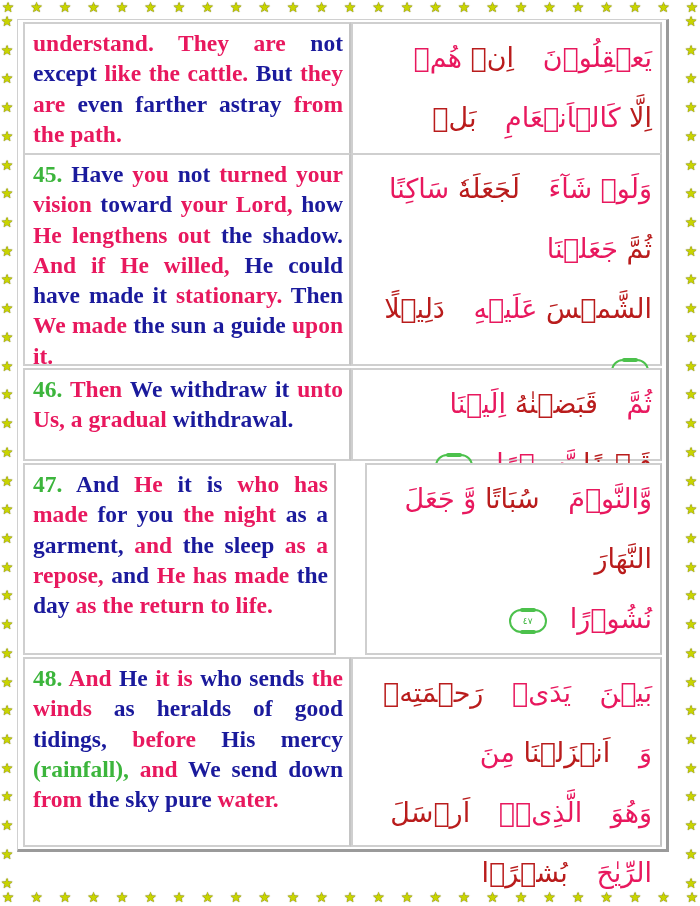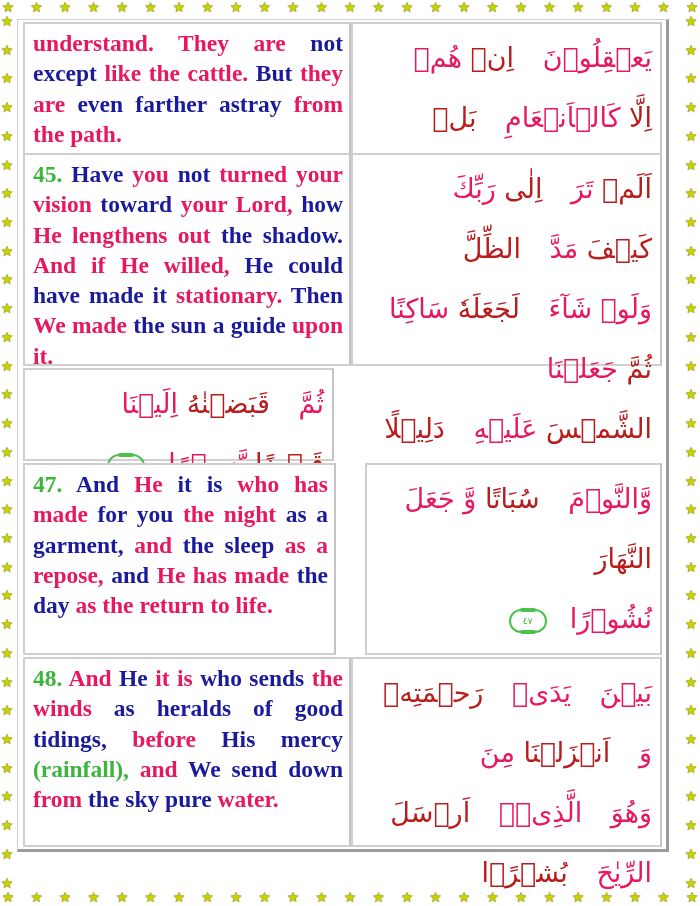--- a/index.html
+++ b/index.html
@@ -155,26 +155,26 @@
   <div class="row" style="top:2px; height:144px;">
     <div class="cell cell-en"><span class="r">understand. They are</span><span class="b"> not except </span><span class="r">like the cattle.</span><span class="b">  But </span><span class="r">they are</span><span class="b"> even farther astray </span><span class="r">from the path.</span></div>
     <div class="cell cell-ar">
         <div><span class="ar-r">يَعۡقِلُوۡنَ</span><span class="ar-b"> اِنۡ </span><span class="ar-r">هُمۡ</span><span class="ar-b"> اِلَّا </span><span class="ar-r">كَالۡاَنۡعَامِ</span><span class="ar-b"> بَلۡ</span></div>
         <div><span class="ar-r">هُمۡ</span><span class="ar-b"> اَضَلُّ </span><span class="ar-r">سَبِيۡلًا</span><span class="ayah-marker"><span class="ayah-num">٤٤</span></span></div>
       </div>
   </div>
   <div class="row" style="top:133px; height:213px;">
     <div class="cell cell-en"><span class="g">45.</span><span class="b">  Have </span><span class="r">you</span><span class="b"> not </span><span class="r">turned your vision</span><span class="b"> toward </span><span class="r">your Lord,</span><span class="b"> how </span><span class="r">He lengthens out</span><span class="b"> the shadow. </span><span class="r">And if He willed,</span><span class="b"> He could have made it </span><span class="r">stationary.</span><span class="b"> Then </span><span class="r">We made</span><span class="b"> the sun  a guide </span><span class="r">upon it.</span></div>
     <div class="cell cell-ar">
-        <div><span class="ar-b">اَلَمۡ</span><span class="ar-r"> تَرَ </span><span class="ar-b">اِلٰى </span><span class="ar-r">رَبِّكَ</span><span class="ar-b"> كَيۡفَ </span><span class="ar-r">مَدَّ</span><span class="ar-b"> الظِّلَّ</span></div>
         <div><span class="ar-r">وَلَوۡ شَآءَ</span><span class="ar-b"> لَجَعَلَهٗ </span><span class="ar-r">سَاكِنًا</span><span class="ar-b"> ثُمَّ </span><span class="ar-r">جَعَلۡنَا</span></div>
         <div><span class="ar-b">الشَّمۡسَ</span><span class="ar-r"> عَلَيۡهِ </span><span class="ar-b">دَلِيۡلًا</span><span class="ayah-marker"><span class="ayah-num">٤٥</span></span></div>
       </div>
   </div>
   <div class="row" style="top:348px; height:93px;">
+    <div class="cell cell-en"><span class="g">46.</span><span class="r">  Then </span><span class="b">We withdraw it </span><span class="r">unto Us, a gradual</span><span class="b"> withdrawal.</span></div>
     <div class="cell cell-ar">
         <div><span class="ar-r">ثُمَّ</span><span class="ar-b"> قَبَضۡنٰهُ </span><span class="ar-r">اِلَيۡنَا</span><span class="ar-b"> قَبۡضًا </span><span class="ar-r">يَّسِيۡرًا</span><span class="ayah-marker"><span class="ayah-num">٤٦</span></span></div>
       </div>
   </div>
   <div class="row" style="top:443px; height:192px;gap:29px;">
     <div class="cell cell-en"><span class="g">47.</span><span class="b">   And </span><span class="r">He</span><span class="b"> it is </span><span class="r">who has made</span><span class="b">  for you </span><span class="r">the night</span><span class="b"> as a garment, </span><span class="r">and</span><span class="b"> the sleep </span><span class="r">as a repose,</span><span class="b"> and </span><span class="r">He has made</span><span class="b"> the day </span><span class="r">as the return to life.</span></div>
     <div class="cell cell-ar">
         <div><span class="ar-r">وَّالنَّوۡمَ</span><span class="ar-b"> سُبَاتًا </span><span class="ar-r">وَّ جَعَلَ</span><span class="ar-b"> النَّهَارَ</span></div>
         <div><span class="ar-r">نُشُوۡرًا</span><span class="ayah-marker"><span class="ayah-num">٤٧</span></span></div>
       </div>

